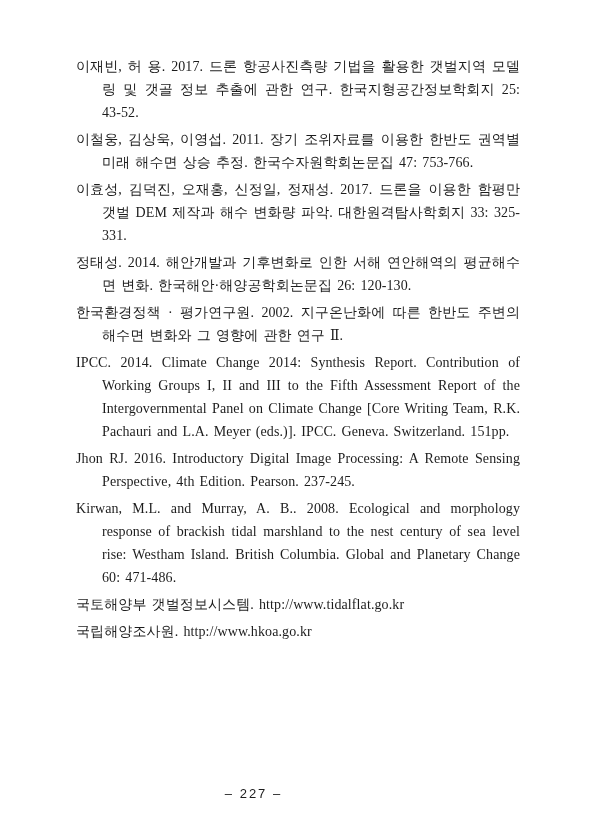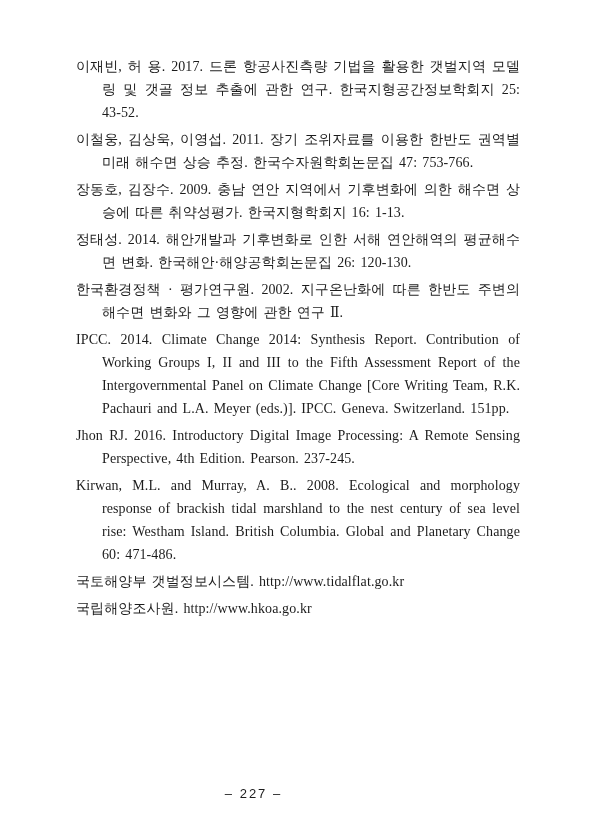--- a/index.html
+++ b/index.html
@@ -56,21 +56,21 @@
   }
 </style>
 </head>
 <body>
 
 <div class="page">
 
   <div class="reference-list">
     <p class="ref">이재빈, 허 용. 2017. 드론 항공사진측량 기법을 활용한 갯벌지역 모델링 및 갯골 정보 추출에 관한 연구. 한국지형공간정보학회지 25: 43-52.</p>
     <p class="ref">이철웅, 김상욱, 이영섭. 2011. 장기 조위자료를 이용한 한반도 권역별 미래 해수면 상승 추정. 한국수자원학회논문집 47: 753-766.</p>
-    <p class="ref">장동호, 김장수. 2009. 충남 연안 지역에서 기후변화에 의한 해수면 상승에 따른 취약성평가. 한국지형학회지 16: 1-13.</p>
+    <p class="ref">이효성, 김덕진, 오재홍, 신정일, 정재성. 2017. 드론을 이용한 함평만 갯벌 DEM 제작과 해수 변화량 파악. 대한원격탐사학회지 33: 325-331.</p>
     <p class="ref">정태성. 2014. 해안개발과 기후변화로 인한 서해 연안해역의 평균해수면 변화. 한국해안·해양공학회논문집 26: 120-130.</p>
     <p class="ref">한국환경정책 · 평가연구원. 2002. 지구온난화에 따른 한반도 주변의 해수면 변화와 그 영향에 관한 연구 Ⅱ.</p>
     <p class="ref">IPCC. 2014. Climate Change 2014: Synthesis Report. Contribution of Working Groups I, II and III to the Fifth Assessment Report of the Intergovernmental Panel on Climate Change [Core Writing Team, R.K. Pachauri and L.A. Meyer (eds.)]. IPCC. Geneva. Switzerland. 151pp.</p>
     <p class="ref">Jhon RJ. 2016. Introductory Digital Image Processing: A Remote Sensing Perspective, 4th Edition. Pearson. 237-245.</p>
     <p class="ref">Kirwan, M.L. and Murray, A. B.. 2008. Ecological and morphology response of brackish tidal marshland to the nest century of sea level rise: Westham Island. British Columbia. Global and Planetary Change 60: 471-486.</p>
     <p class="ref">국토해양부 갯벌정보시스템. http://www.tidalflat.go.kr</p>
     <p class="ref">국립해양조사원. http://www.hkoa.go.kr</p>
   </div>
 
   <div class="page-number">– 227 –</div>

